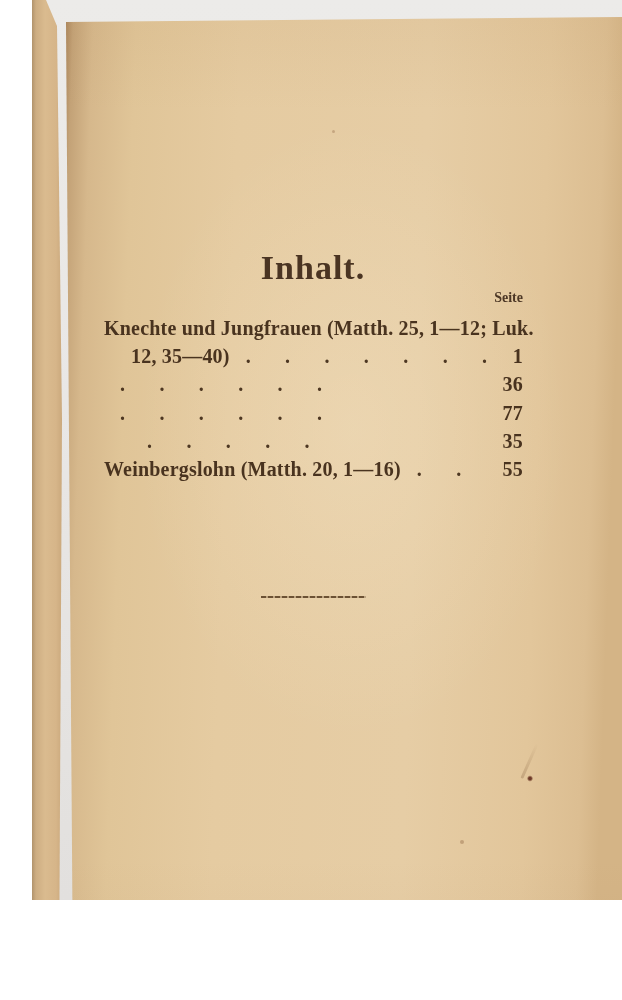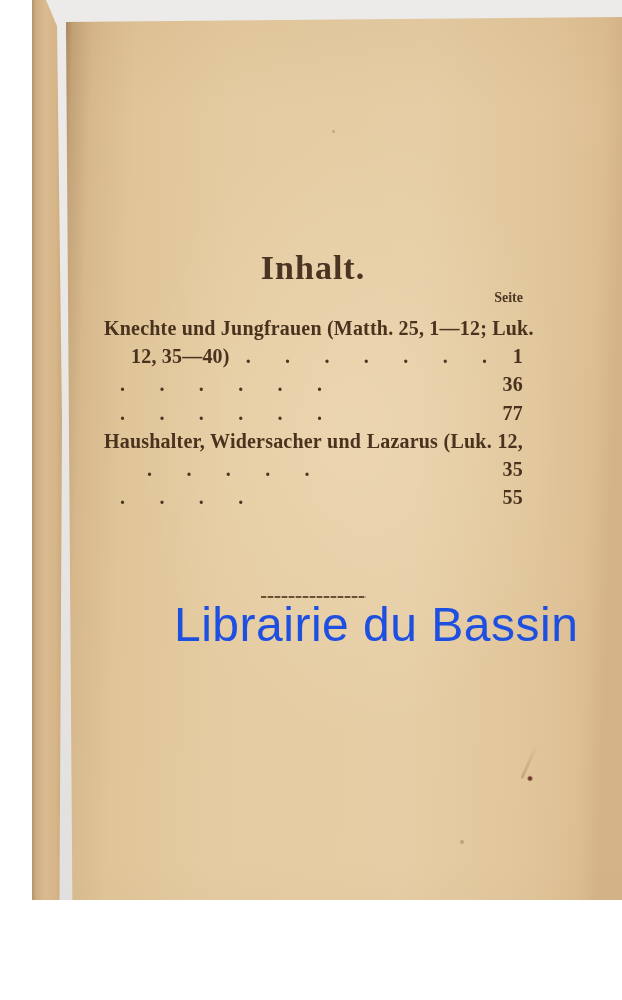--- a/index.html
+++ b/index.html
@@ -122,35 +122,34 @@
     <div class="toc-line dline">
       <span class="dots">. . . . . .</span>
       <span class="page-num">36</span>
     </div>
 
     <div class="toc-line dline">
       <span class="dots">. . . . . .</span>
       <span class="page-num">77</span>
     </div>
 
-    <div class="toc-line jline">Haushalter, Widersacher und Lazarus (Luk. 12,</div>
     <div class="toc-line dline indent">
       <span class="dots">. . . . .</span>
       <span class="page-num">35</span>
     </div>
 
     <div class="toc-line dline">
+      <span class="entry-text">Weinbergslohn (Matth. 20, 1—16)</span>
       <span class="dots">. . . .</span>
       <span class="page-num">55</span>
     </div>
 
   </div>
 
   <div class="rule"></div>
 
-  <div class="watermark">Librairie du Bassin</div>
 
   <div class="speck-smear"></div>
   <div class="speck-a"></div>
   <div class="speck-b"></div>
   <div class="speck-c"></div>
 
 </div>
 
 </body></html>

